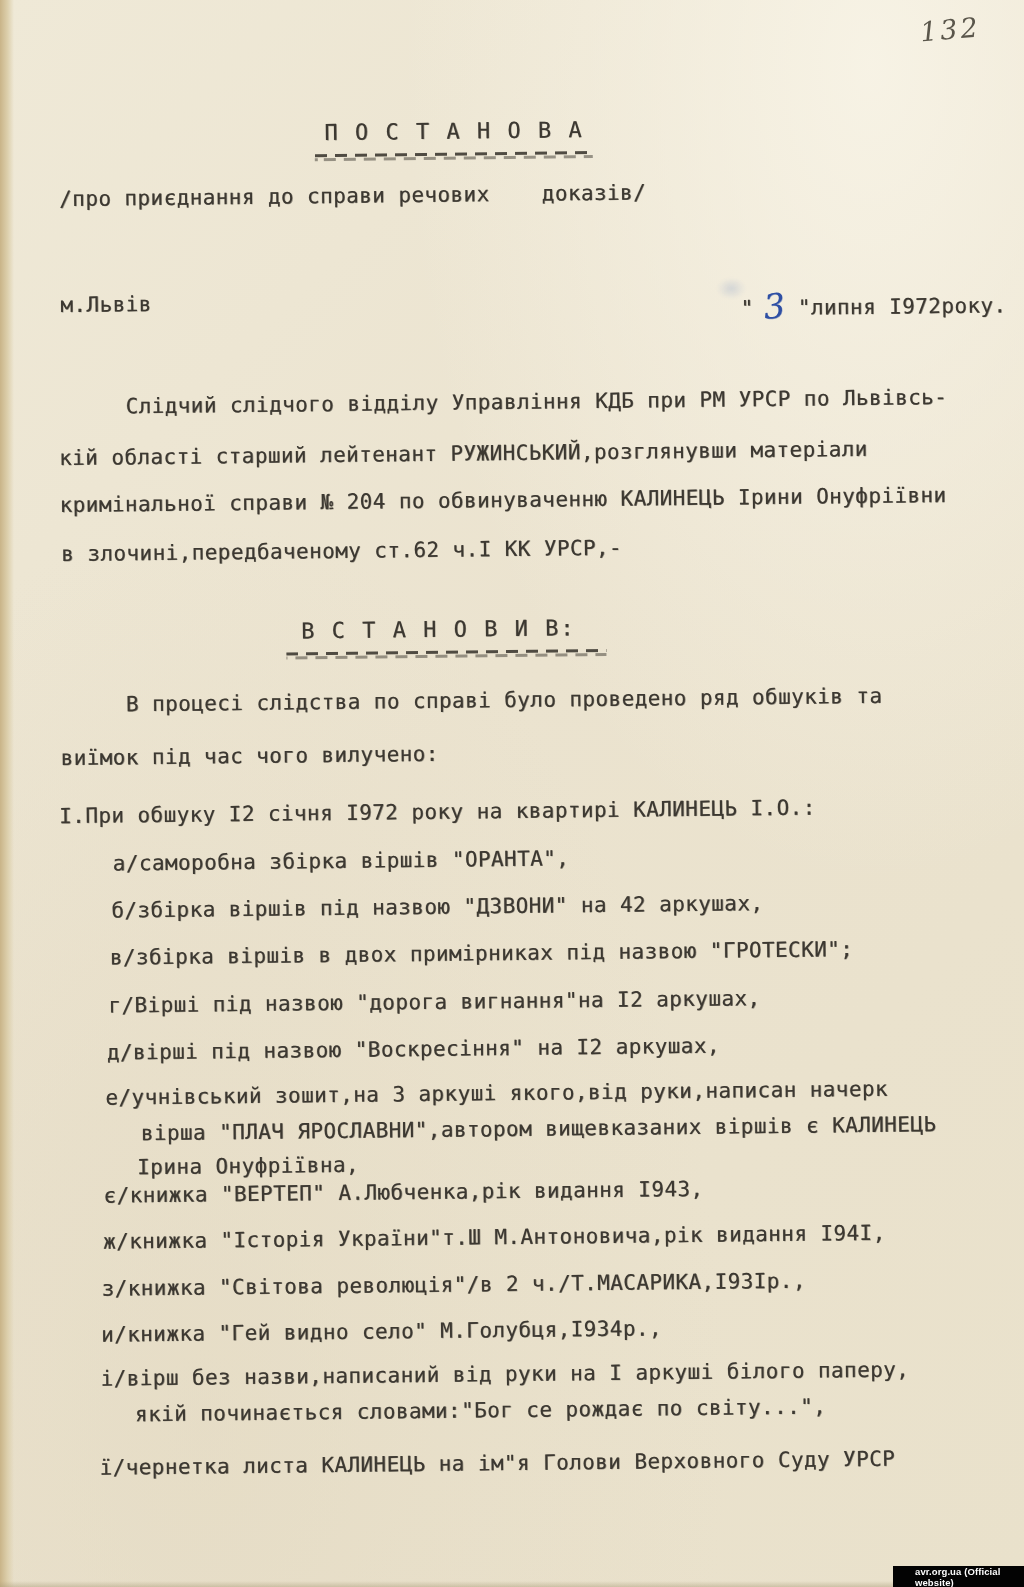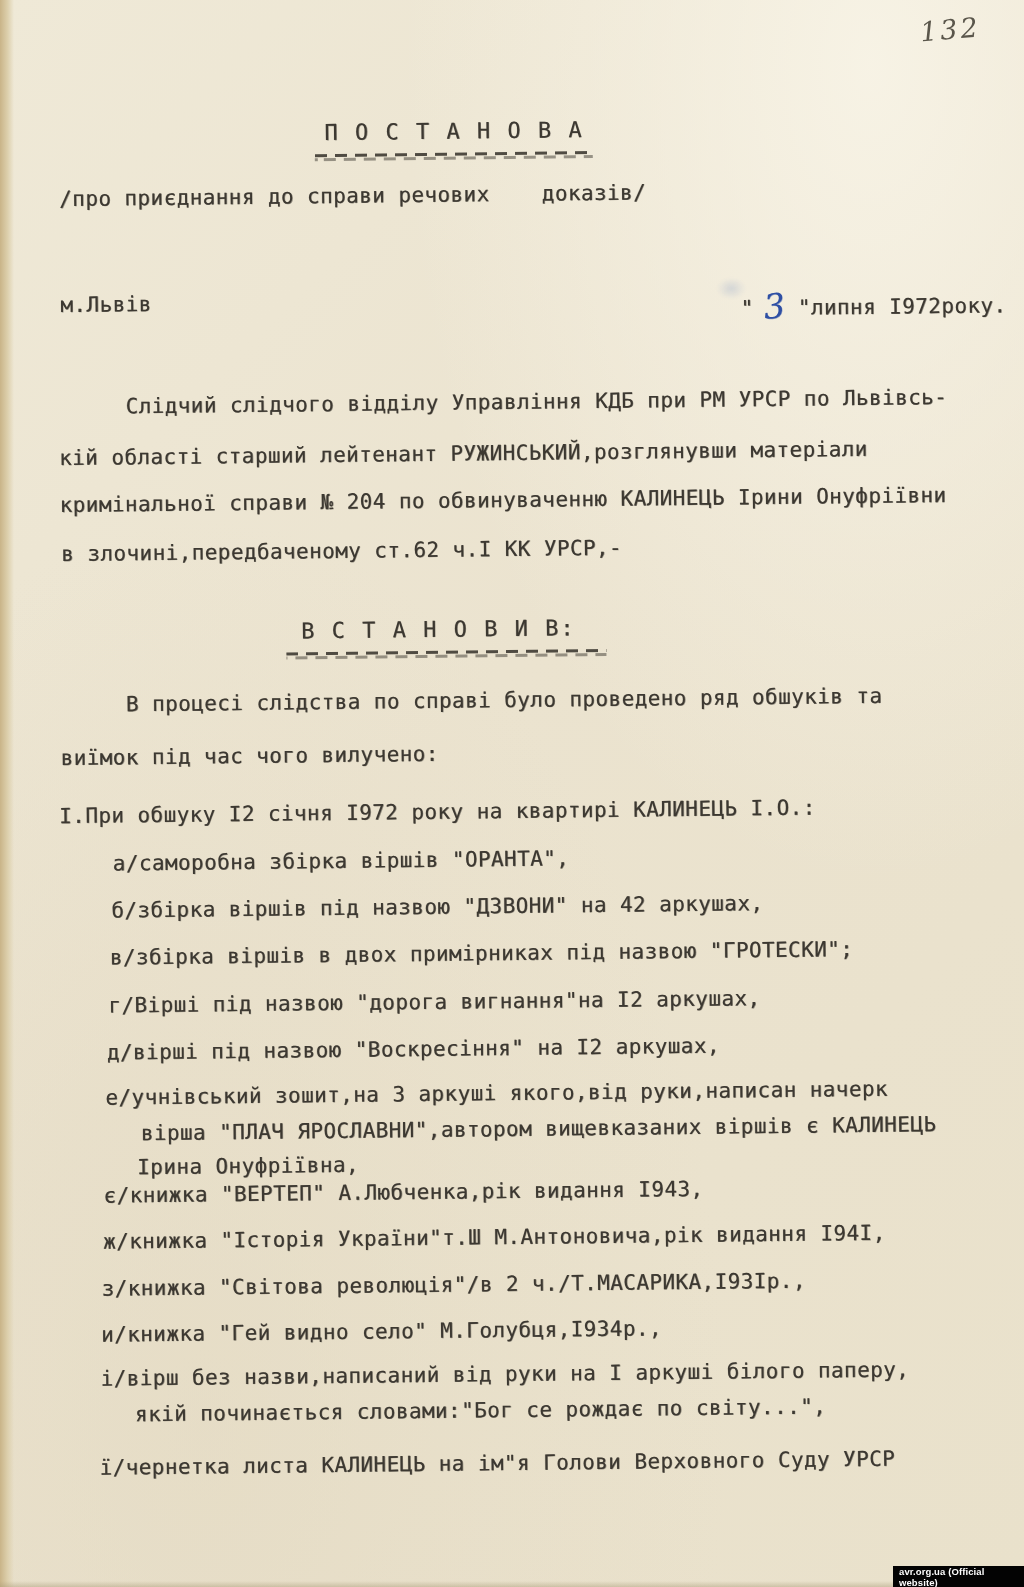--- a/index.html
+++ b/index.html
@@ -94,21 +94,21 @@
     position:absolute;left:722px;top:280px;width:30px;height:22px;
     background:radial-gradient(ellipse at center, rgba(100,130,190,.22), rgba(100,130,190,0) 70%);
     filter:blur(1px);
   }
   
   .watermark{
     position:absolute;left:893px;top:1566px;right:0;bottom:0;
     background:#030303;color:#fdfdfd;
     font-family:"Liberation Sans",sans-serif;font-weight:bold;
     font-size:9.5px;letter-spacing:.1px;
-    display:flex;align-items:center;padding-left:6px;
+    display:flex;align-items:center;padding-left:22px;
     text-shadow:none;
   }
 </style>
 </head>
 <body>
 
 <div class="page">
   <div class="paper-edge"></div>
   <div class="paper-edge-bottom"></div>
 

